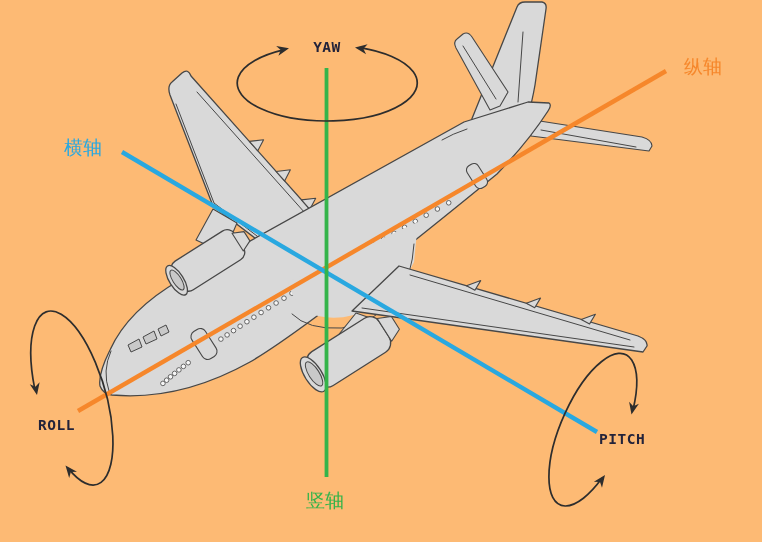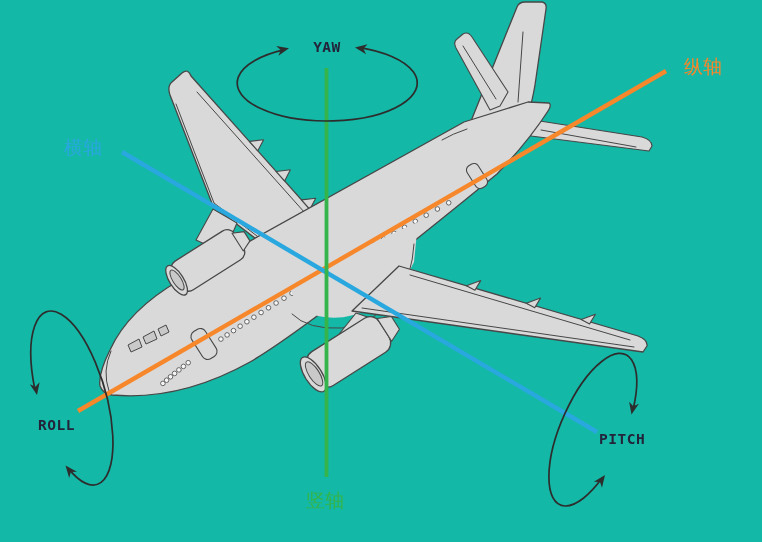--- a/index.html
+++ b/index.html
@@ -1,16 +1,16 @@
 <!DOCTYPE html>
 <html style="--vertical-axis: #34b44a; --lateral-axis: #29a8e0; --longitudinal-axis: #f6872b; --rotation-arrow: #2d2d2d; --aircraft-fill: #d9d9d9; --aircraft-inner: #c9c9c9; --aircraft-outline: #474747; --label-dark: #23233a;"><head>
 <meta charset="utf-8">
 <style>
   html,body{margin:0;padding:0;background:#fff;}
-  .stage{position:relative;width:762px;height:542px;background:#14b8a6;overflow:hidden;
+  .stage{position:relative;width:762px;height:542px;background:#fdba74;overflow:hidden;
          font-family:"DejaVu Sans",sans-serif;}
   svg{display:block;}
   .ac{fill:var(--aircraft-fill,#d9d9d9);stroke:var(--aircraft-outline,#444);stroke-width:1.3;stroke-linejoin:round;}
   .ac2{fill:var(--aircraft-fill,#d9d9d9);stroke:var(--aircraft-outline,#444);stroke-width:1.1;stroke-linejoin:round;}
   .acfill{fill:var(--aircraft-fill,#d9d9d9);stroke:none;}
   .acline{fill:none;stroke:var(--aircraft-outline,#444);stroke-width:1;stroke-linejoin:round;stroke-linecap:round;}
   .acdark{fill:var(--aircraft-inner,#c9c9c9);stroke:var(--aircraft-outline,#444);stroke-width:1;}
   .win{fill:#f7f7f7;stroke:var(--aircraft-outline,#444);stroke-width:0.8;}
   .rot{fill:none;stroke:var(--rotation-arrow,#2d2d2d);stroke-width:1.7;stroke-linecap:round;}
   .rothead{fill:var(--rotation-arrow,#2d2d2d);stroke:none;}

